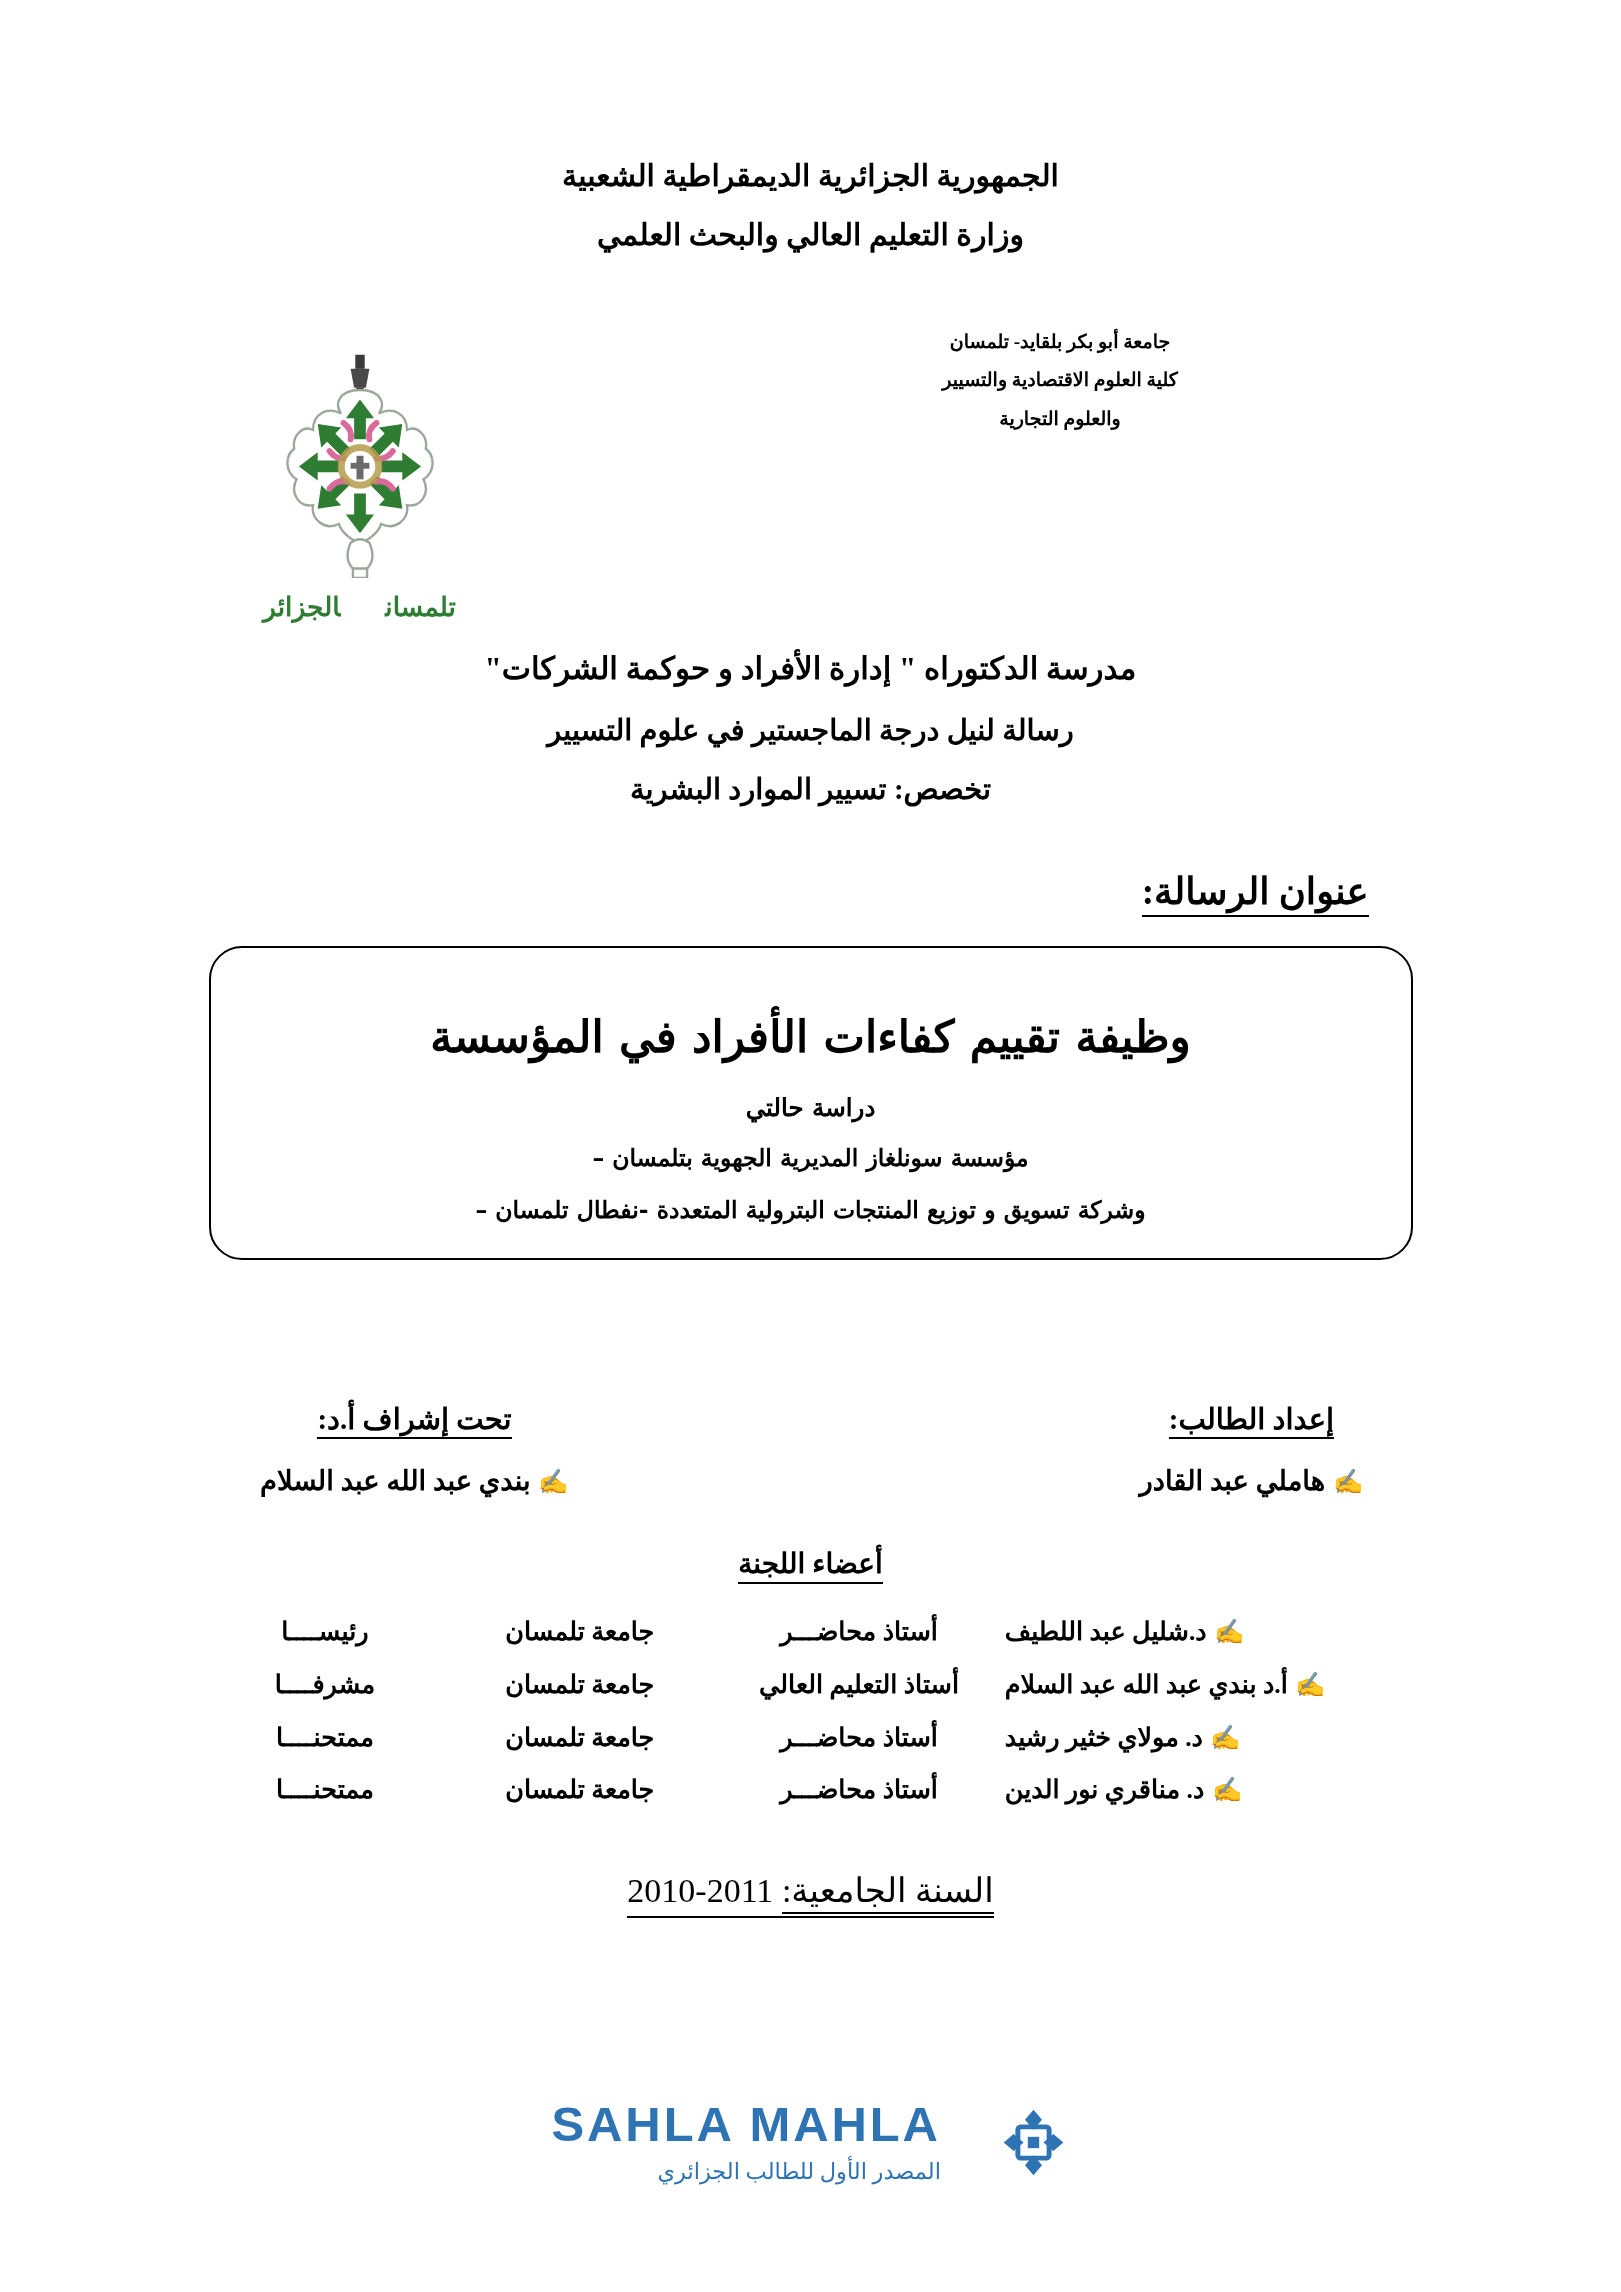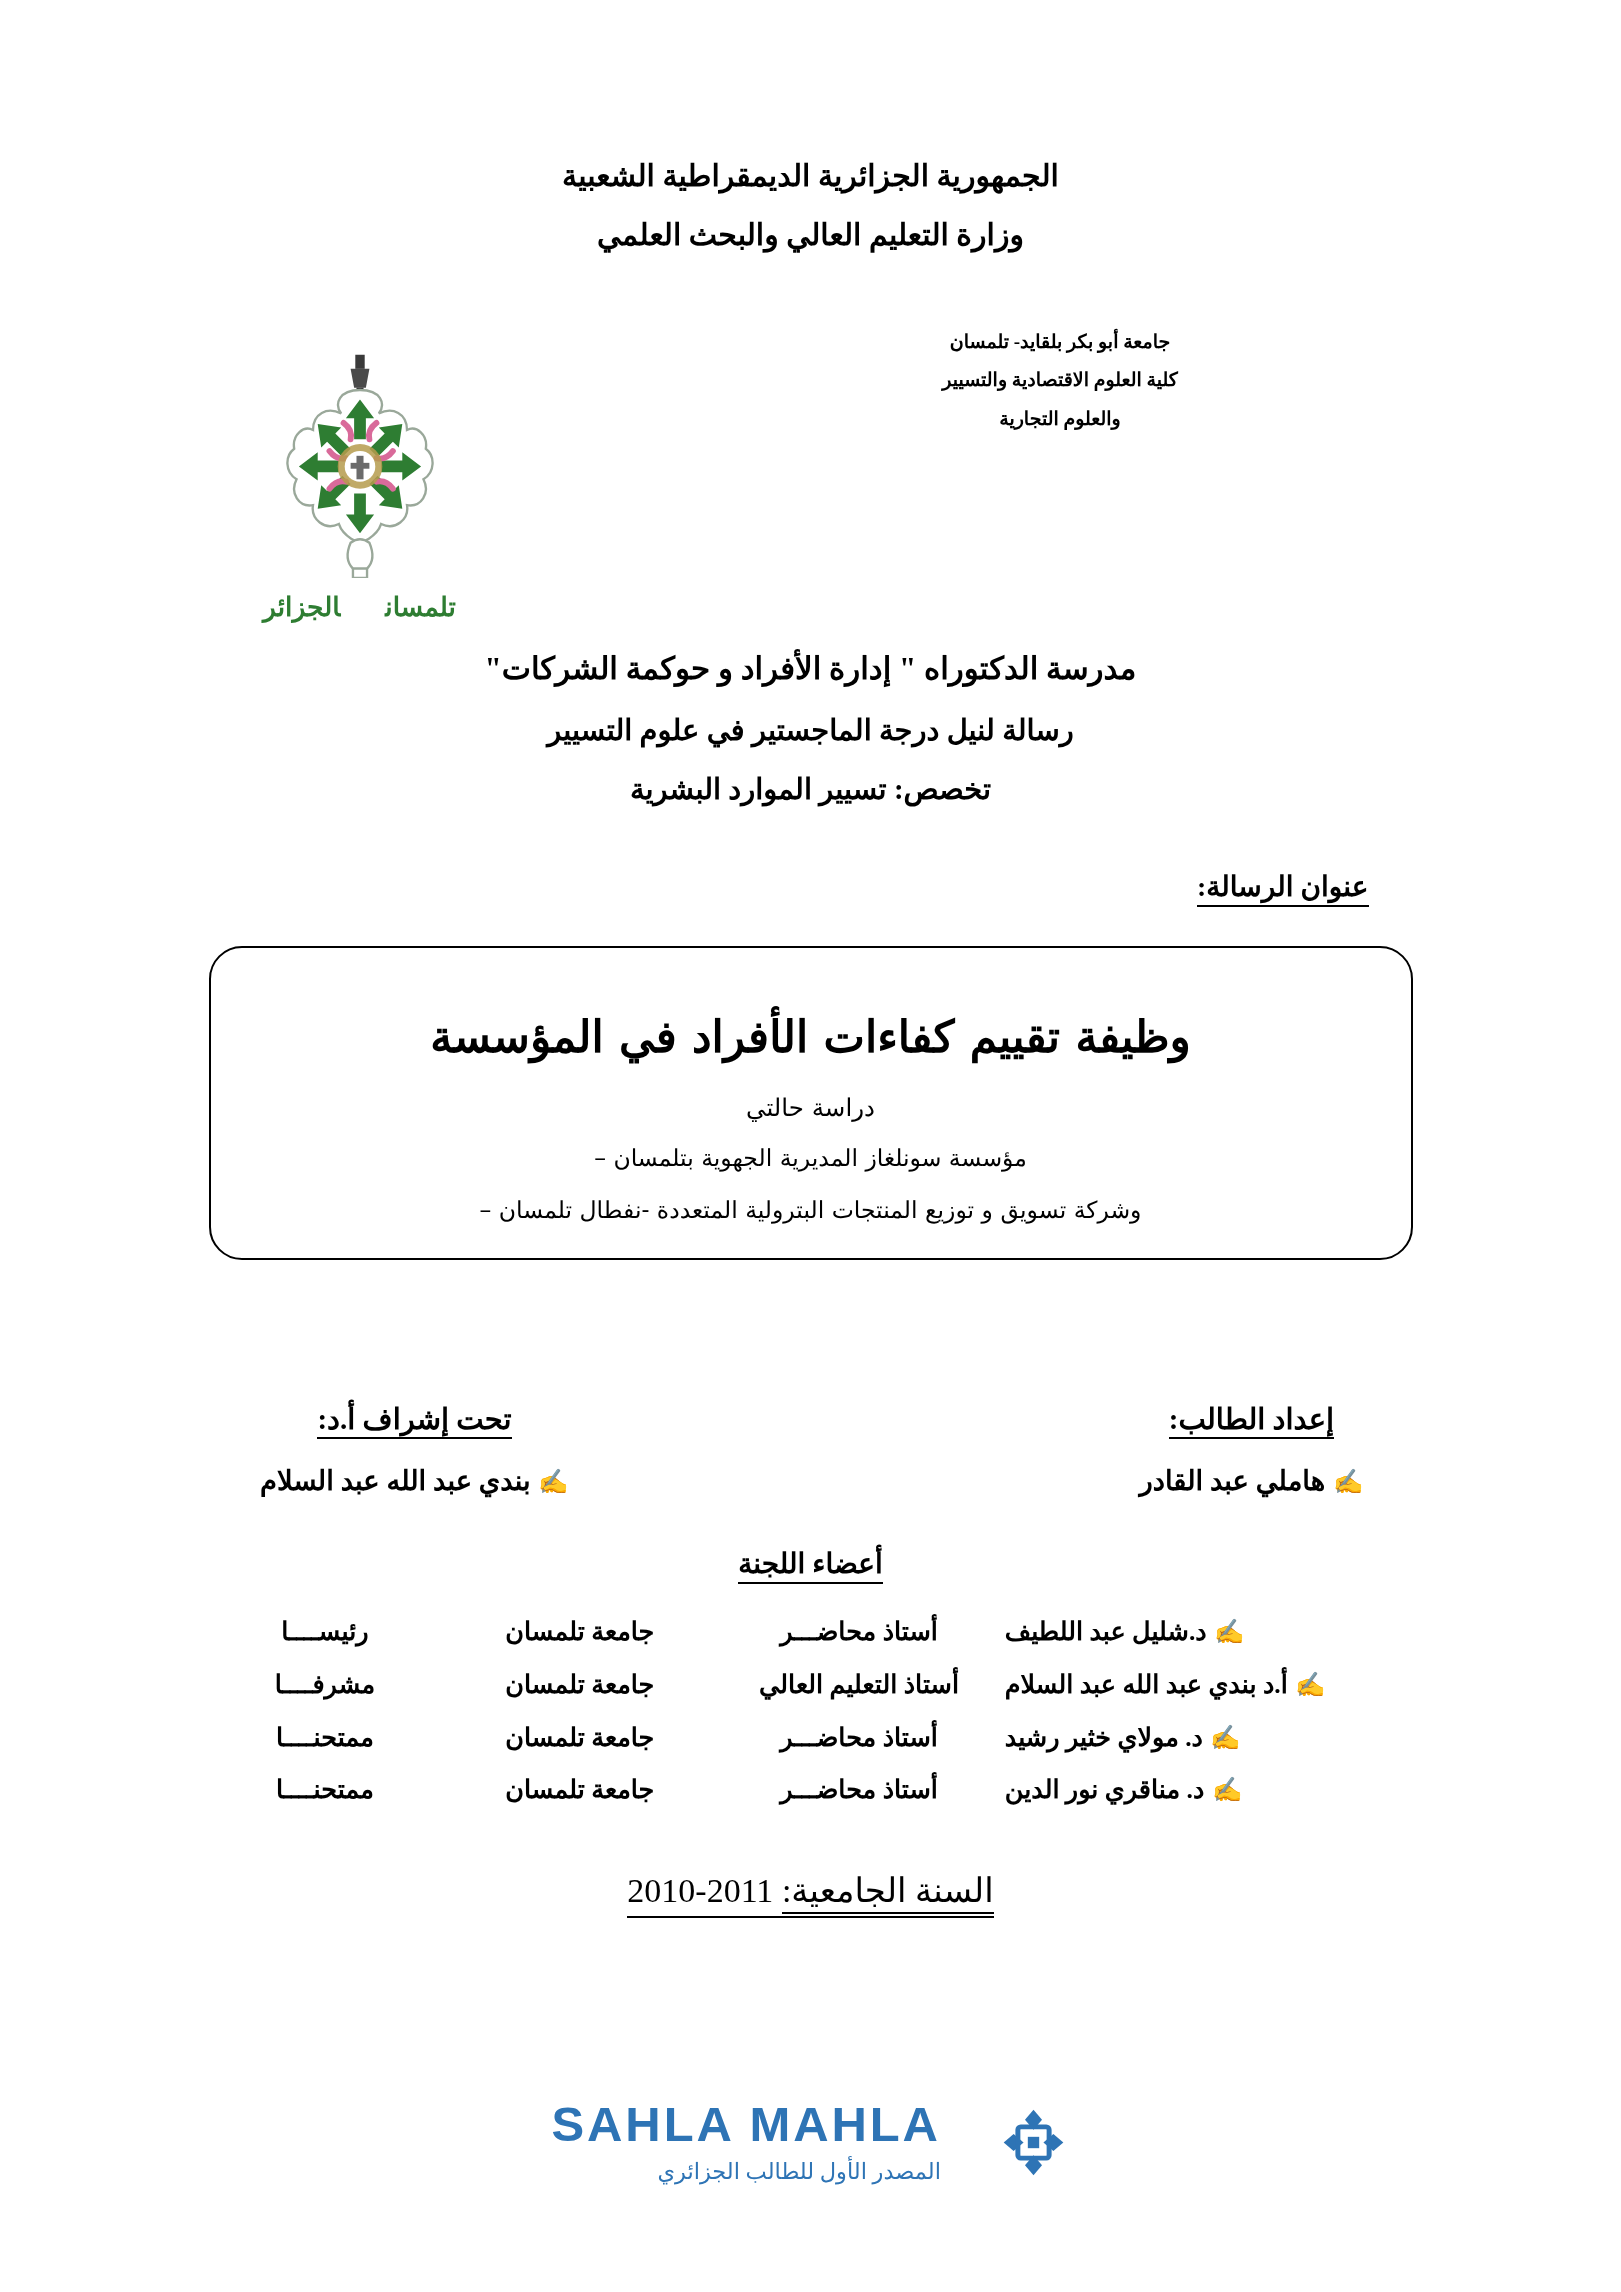--- a/index.html
+++ b/index.html
@@ -90,39 +90,39 @@
   }
   .school-line.l2 { font-size: 29px; }
   .school-line.l3 { font-size: 29px; }
 
   
   .title-label {
     position: absolute;
     top: 870px;
     right: 216px;
     font-weight: bold;
-    font-size: 28px;
+    font-size: 37px;
     border-bottom: 2.9px solid #000;
     padding-bottom: 2px;
   }
 
   
   .title-box {
     position: absolute;
     top: 946px;
     left: 172px;
     right: 172px;
     height: 314px;
     border: 2px solid #000;
     border-radius: 33px;
     box-sizing: border-box;
   }
   .calli {
     font-family: "DejaVu Serif", "Liberation Serif", serif;
-    font-weight: normal;
+    font-weight: bold;
     text-align: center;
   }
   .title-main {
     margin-top: 61px;
     font-size: 44px;
     font-weight: bold;
     letter-spacing: -1px;
     line-height: 1.25;
   }
   .title-sub1 {

